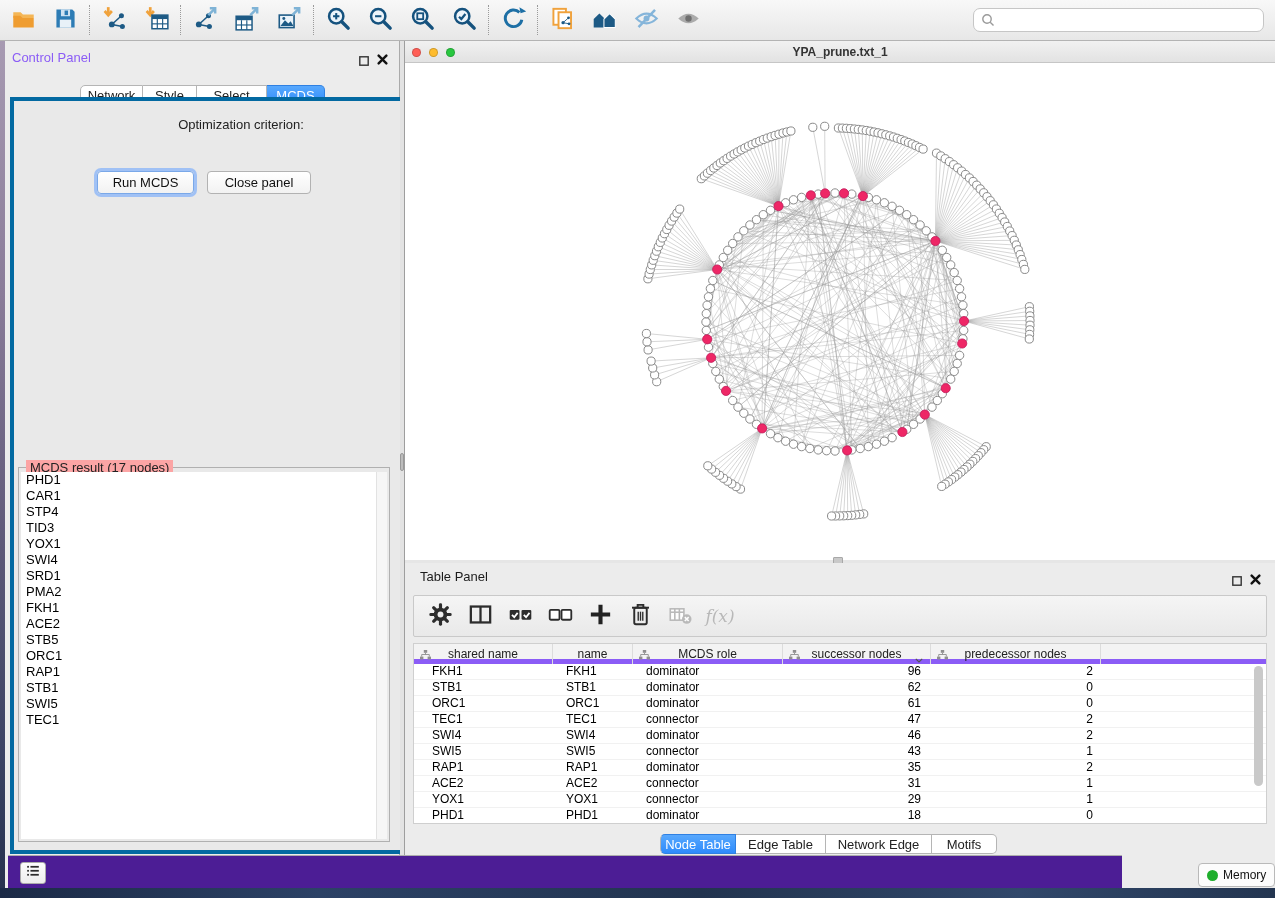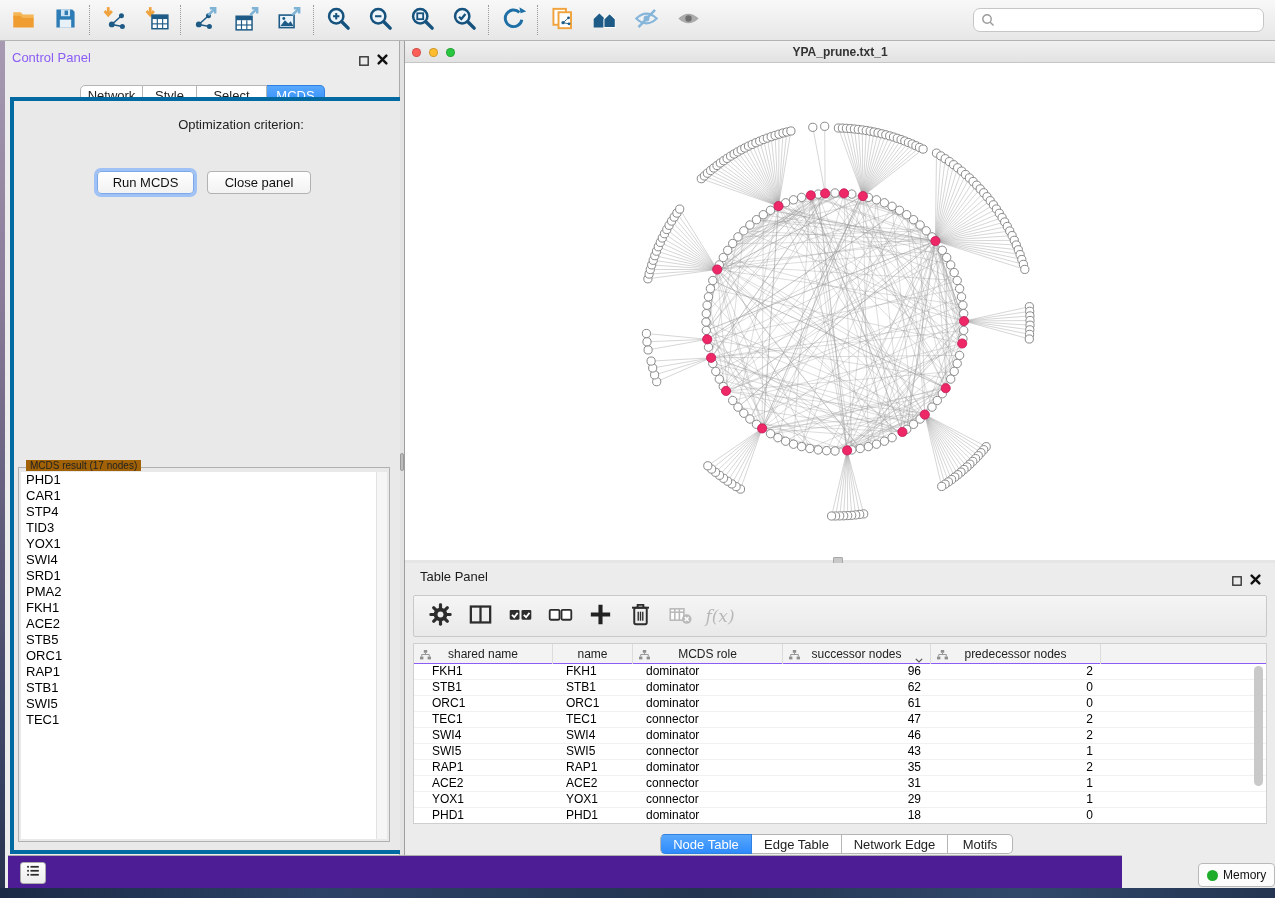--- a/index.html
+++ b/index.html
@@ -54,22 +54,22 @@
     display:flex; align-items:center; justify-content:center; }
   .mac-btn { position:absolute; height:23px; background:linear-gradient(#ffffff,#f2f2f2);
     border:1px solid #b2b2b2; border-radius:4px; font-size:13px; text-align:center;
     line-height:21px; color:#111; }
   #run-btn { left:83px; top:70px; width:97px;
     box-shadow:0 0 0 3px rgba(100,160,255,.55); border-color:#7aa8e8; }
   #close-btn { left:193px; top:70px; width:104px; }
 
   #result-box { position:absolute; left:4px; top:366px; width:372px; height:375px;
     border:1px solid #b0b0b0; background:#e9e9e9; }
-  #result-legend { position:absolute; left:7px; top:-8px; background:#a16207;
-    padding:0 4px; font-size:10px; }
+  #result-legend { position:absolute; left:7px; top:-8px; background:#fca5a5;
+    padding:0 4px; font-size:13px; }
   #result-list { position:absolute; left:2px; top:4px; right:2px; bottom:2px;
     background:#fff; overflow:hidden; }
   .list-item { font-size:13px; line-height:16px; padding-left:5px; color:#000; }
   #result-scroll { position:absolute; right:0; top:0; bottom:0; width:11px;
     background:#f6f6f6; border-left:1px solid #e2e2e2; }
 
   
   #v-splitter { position:absolute; left:400px; top:41px; width:5px; height:814px;
     background:#e3e3e3; border-right:1px solid #9e9e9e; }
   #v-grip { position:absolute; left:0; top:412px; width:4px; height:18px;
@@ -94,21 +94,21 @@
   #table-panel .win-close { right:14px; top:8px; }
   #tp-title { position:absolute; left:15px; top:6px; font-size:13px; color:#1c1c1c; }
   #tp-toolbar { position:absolute; left:8px; top:32px; width:854px; height:42px;
     background:linear-gradient(#f5f5f5,#e9e9e9); border:1px solid #c9c9c9; border-radius:2px;
     display:flex; align-items:center; gap:12px; padding-left:12px; }
   .tp-btn { width:28px; height:28px; display:flex; align-items:center; justify-content:center; }
   .fx { font-family:"DejaVu Serif", serif; font-style:italic; font-size:17px; color:#b3b3b3; }
 
   #tp-table { position:absolute; left:8px; top:80px; width:854px; height:181px;
     background:#fff; border:1px solid #cfcfcf; overflow:hidden; }
-  #tp-header { display:flex; height:20px; background:#f3f3f3; border-bottom:1px solid #8b5cf6; }
+  #tp-header { display:flex; height:20px; background:#f3f3f3; border-bottom:5px solid #8b5cf6; }
   .hcell { position:relative; height:20px; border-right:1px solid #dcdcdc;
     font-size:12px; color:#222; display:flex; align-items:center; justify-content:center; }
   .hcell .tree { position:absolute; left:6px; top:5px; }
   .hcell .chev { position:absolute; right:7px; top:8px; }
   .trow { display:flex; height:16px; border-bottom:1px solid #f1f1f1; }
   .tcell { font-size:12px; line-height:15px; color:#000; white-space:nowrap; overflow:hidden; }
   .tcell.c0 { padding-left:18px; } .tcell.c1 { padding-left:13px; } .tcell.c2 { padding-left:13px; }
   .tcell.num3 { text-align:right; padding-right:10px; }
   .tcell.num4 { text-align:right; padding-right:8px; }
   #tp-scroll { position:absolute; right:2px; top:22px; bottom:2px; width:11px; }
@@ -1245,21 +1245,21 @@
           <div class="tcell c2" style="width: 150px;">dominator</div>
           <div class="tcell num3" style="width: 148px;">18</div>
           <div class="tcell num4" style="width: 170px;">0</div>
         </div>
       </div>
     <div id="tp-scroll">
         <div id="tp-thumb"></div>
       </div>
   </div>
   <div id="tp-tabs" class="segmented">
-      <div class="seg seg-sel" style="width: 92px;">Node Table</div>
+      <div class="seg seg-sel" style="width: 76px;">Node Table</div>
       <div class="seg" style="width: 90px;">Edge Table</div>
       <div class="seg" style="width: 106px;">Network Edge</div>
       <div class="seg" style="width: 65px;">Motifs</div>
     </div>
 </div>
 
 <div id="status-bar">
   <div id="sb-btn">
     <span><svg viewBox="0 0 22 22" width="16" height="16">
           <g fill="#2d2d2d">

